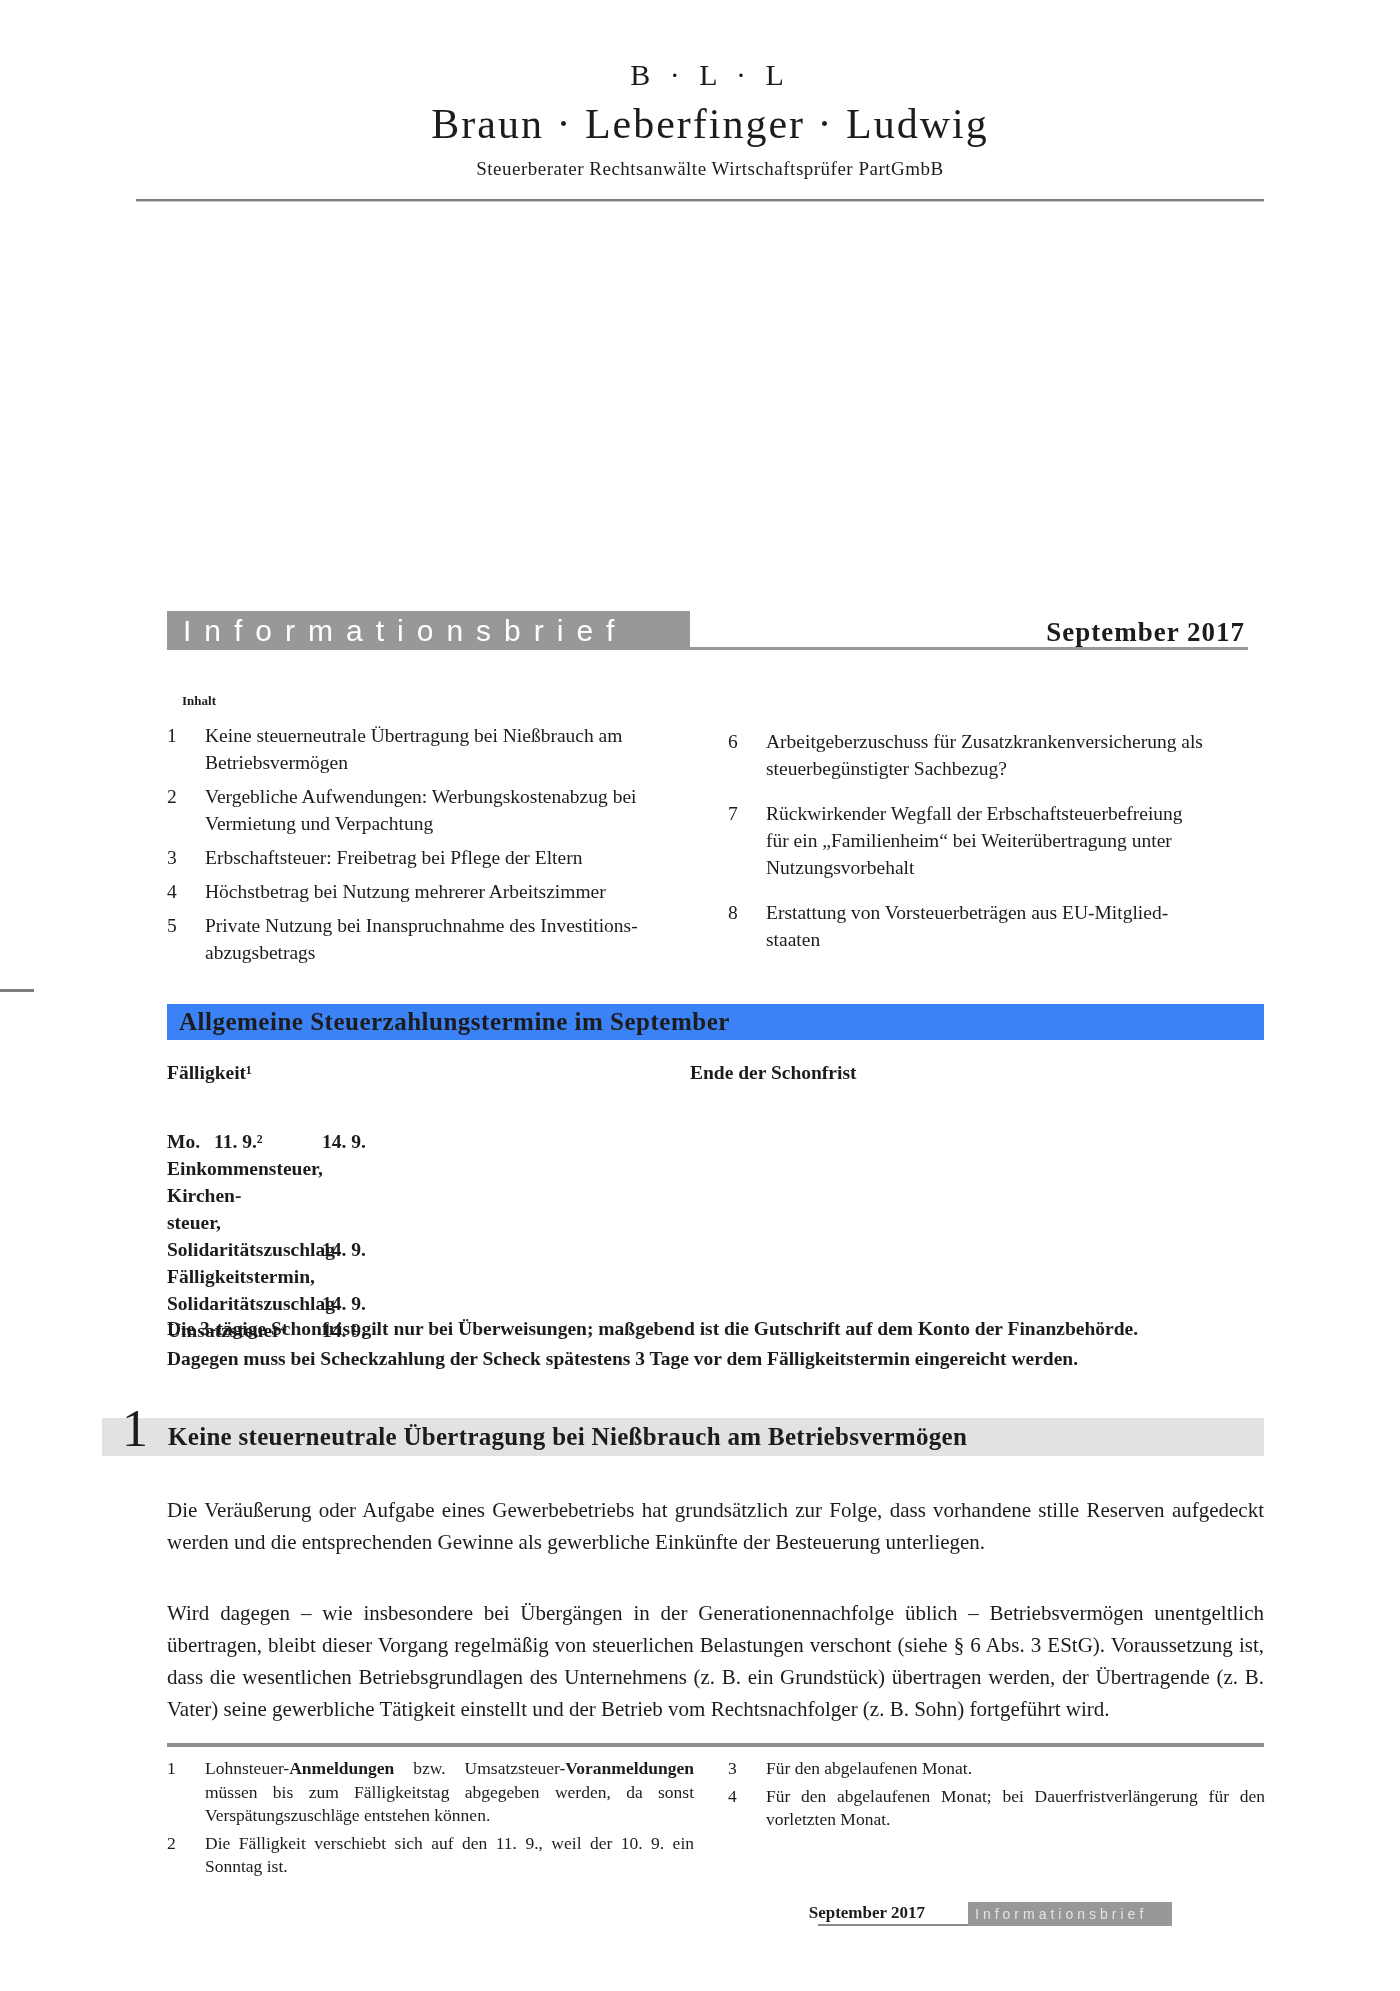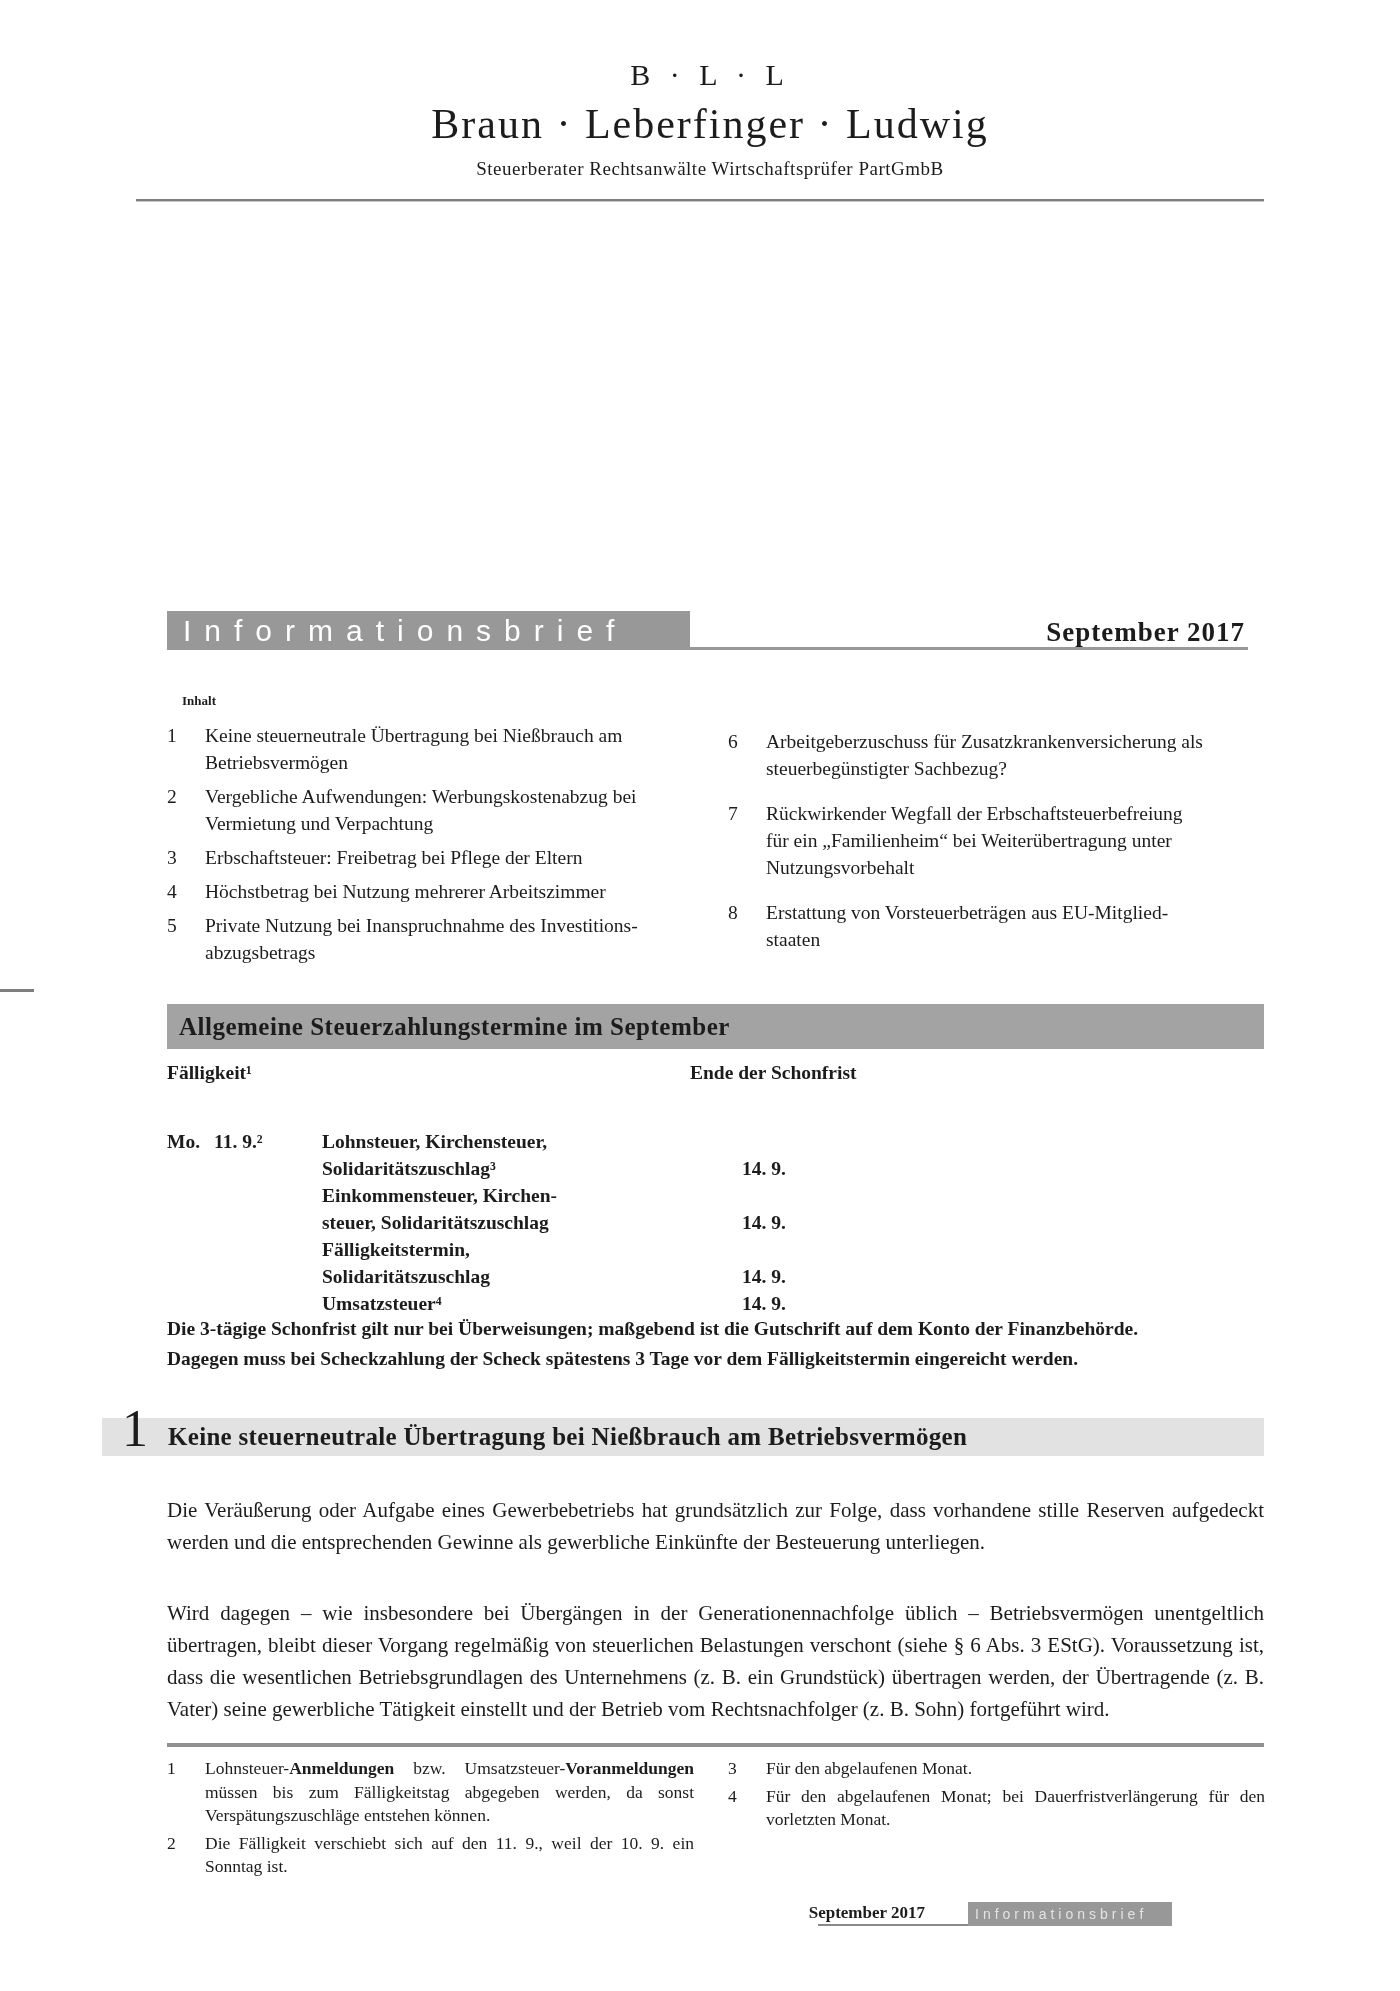--- a/index.html
+++ b/index.html
@@ -44,22 +44,22 @@
   .toc-col { position: absolute; font-size: 19.5px; line-height: 27px; }
   .toc-col-left  { left: 167px; top: 722px; width: 524px; }
   .toc-col-right { left: 728px; top: 728px; width: 537px; }
   .toc-item { display: flex; margin-bottom: 7px; }
   .toc-col-right .toc-item { margin-bottom: 18px; }
   .toc-num { flex: 0 0 38px; }
   .toc-text { flex: 1; white-space: pre-line; }
 
   
   .pay-bar {
-    position: absolute; left: 167px; top: 1004px; width: 1097px; height: 45px;
-    background: #a3a3a3; display: flex; align-items: center;
+    position: absolute; left: 167px; top: 1004px; width: 1097px; height: 36px;
+    background: #3b82f6; display: flex; align-items: center;
   }
   .pay-bar-title { font-size: 25px; font-weight: bold; padding-left: 12px; letter-spacing: 0.5px; }
   .pay-col-due   { position: absolute; left: 167px; top: 1062px; font-size: 19.5px; font-weight: bold; }
   .pay-col-grace { position: absolute; left: 690px; top: 1062px; font-size: 19.5px; font-weight: bold; }
   .pay-table {
     position: absolute; left: 167px; top: 1128px; width: 700px;
     display: grid; grid-template-columns: 155px 420px 80px; 
     font-size: 19.5px; font-weight: bold; line-height: 27px;
   }
   .pay-date { display: flex; gap: 14px; }
@@ -186,22 +186,20 @@
     <span class="pay-bar-title">Allgemeine Steuerzahlungstermine im September</span>
   </div>
   <div class="pay-col-due">Fälligkeit¹</div>
   <div class="pay-col-grace">Ende der Schonfrist</div>
 
   <div class="pay-table">
     <div class="pay-date">
       <span>Mo.</span>
       <span>11. 9.²</span>
     </div>
-    <div class="pay-tax">Lohnsteuer, Kirchensteuer,
-Solidaritätszuschlag³</div>
     <div class="pay-grace">14. 9.</div>
 
     <div></div>
     <div class="pay-tax">Einkommensteuer, Kirchen-
 steuer, Solidaritätszuschlag</div>
     <div class="pay-grace">14. 9.</div>
 
     <div></div>
     <div class="pay-tax">Fälligkeitstermin,
 Solidaritätszuschlag</div>

